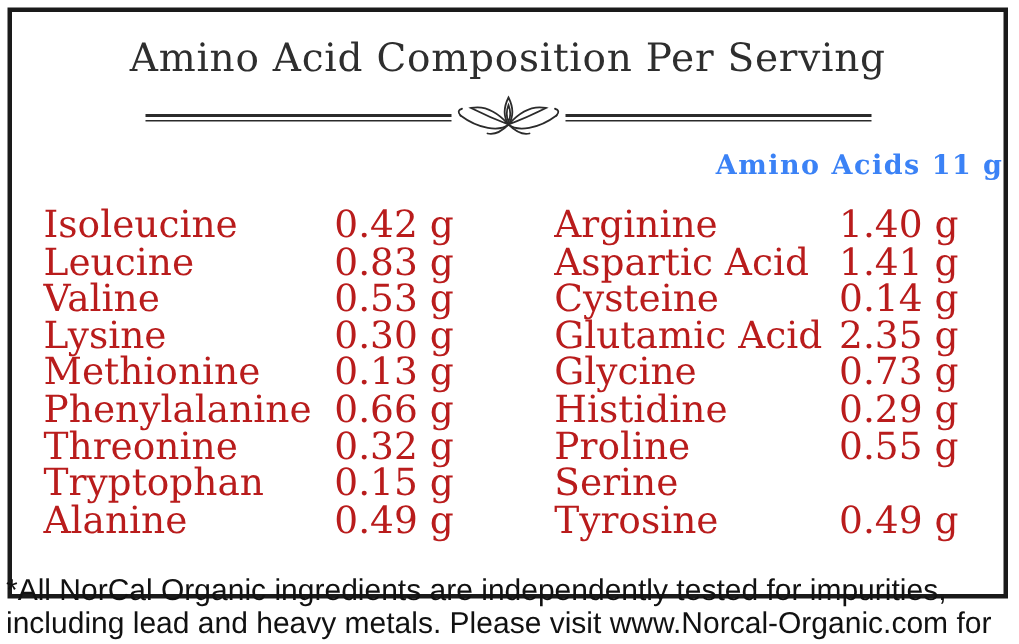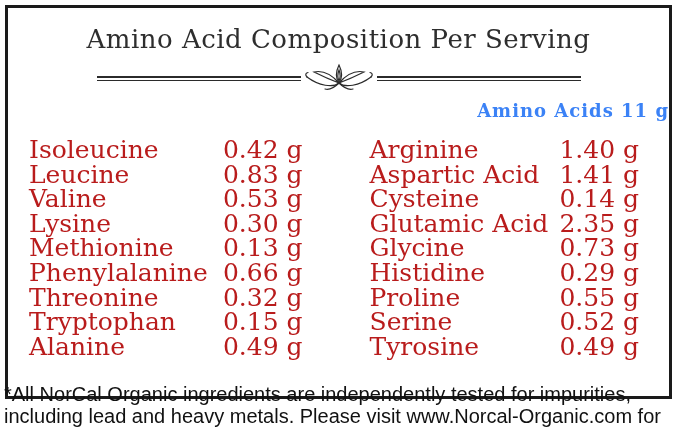--- a/index.html
+++ b/index.html
@@ -187,21 +187,20 @@
       <div class="aa-row">
         <span class="aa-name">Histidine</span>
         <span class="aa-amount">0.29 g</span>
       </div>
       <div class="aa-row">
         <span class="aa-name">Proline</span>
         <span class="aa-amount">0.55 g</span>
       </div>
       <div class="aa-row">
         <span class="aa-name">Serine</span>
-        <span class="aa-amount">0.52 g</span>
       </div>
       <div class="aa-row">
         <span class="aa-name">Tyrosine</span>
         <span class="aa-amount">0.49 g</span>
       </div>
     </div>
 
   </div>
 </div>
 

